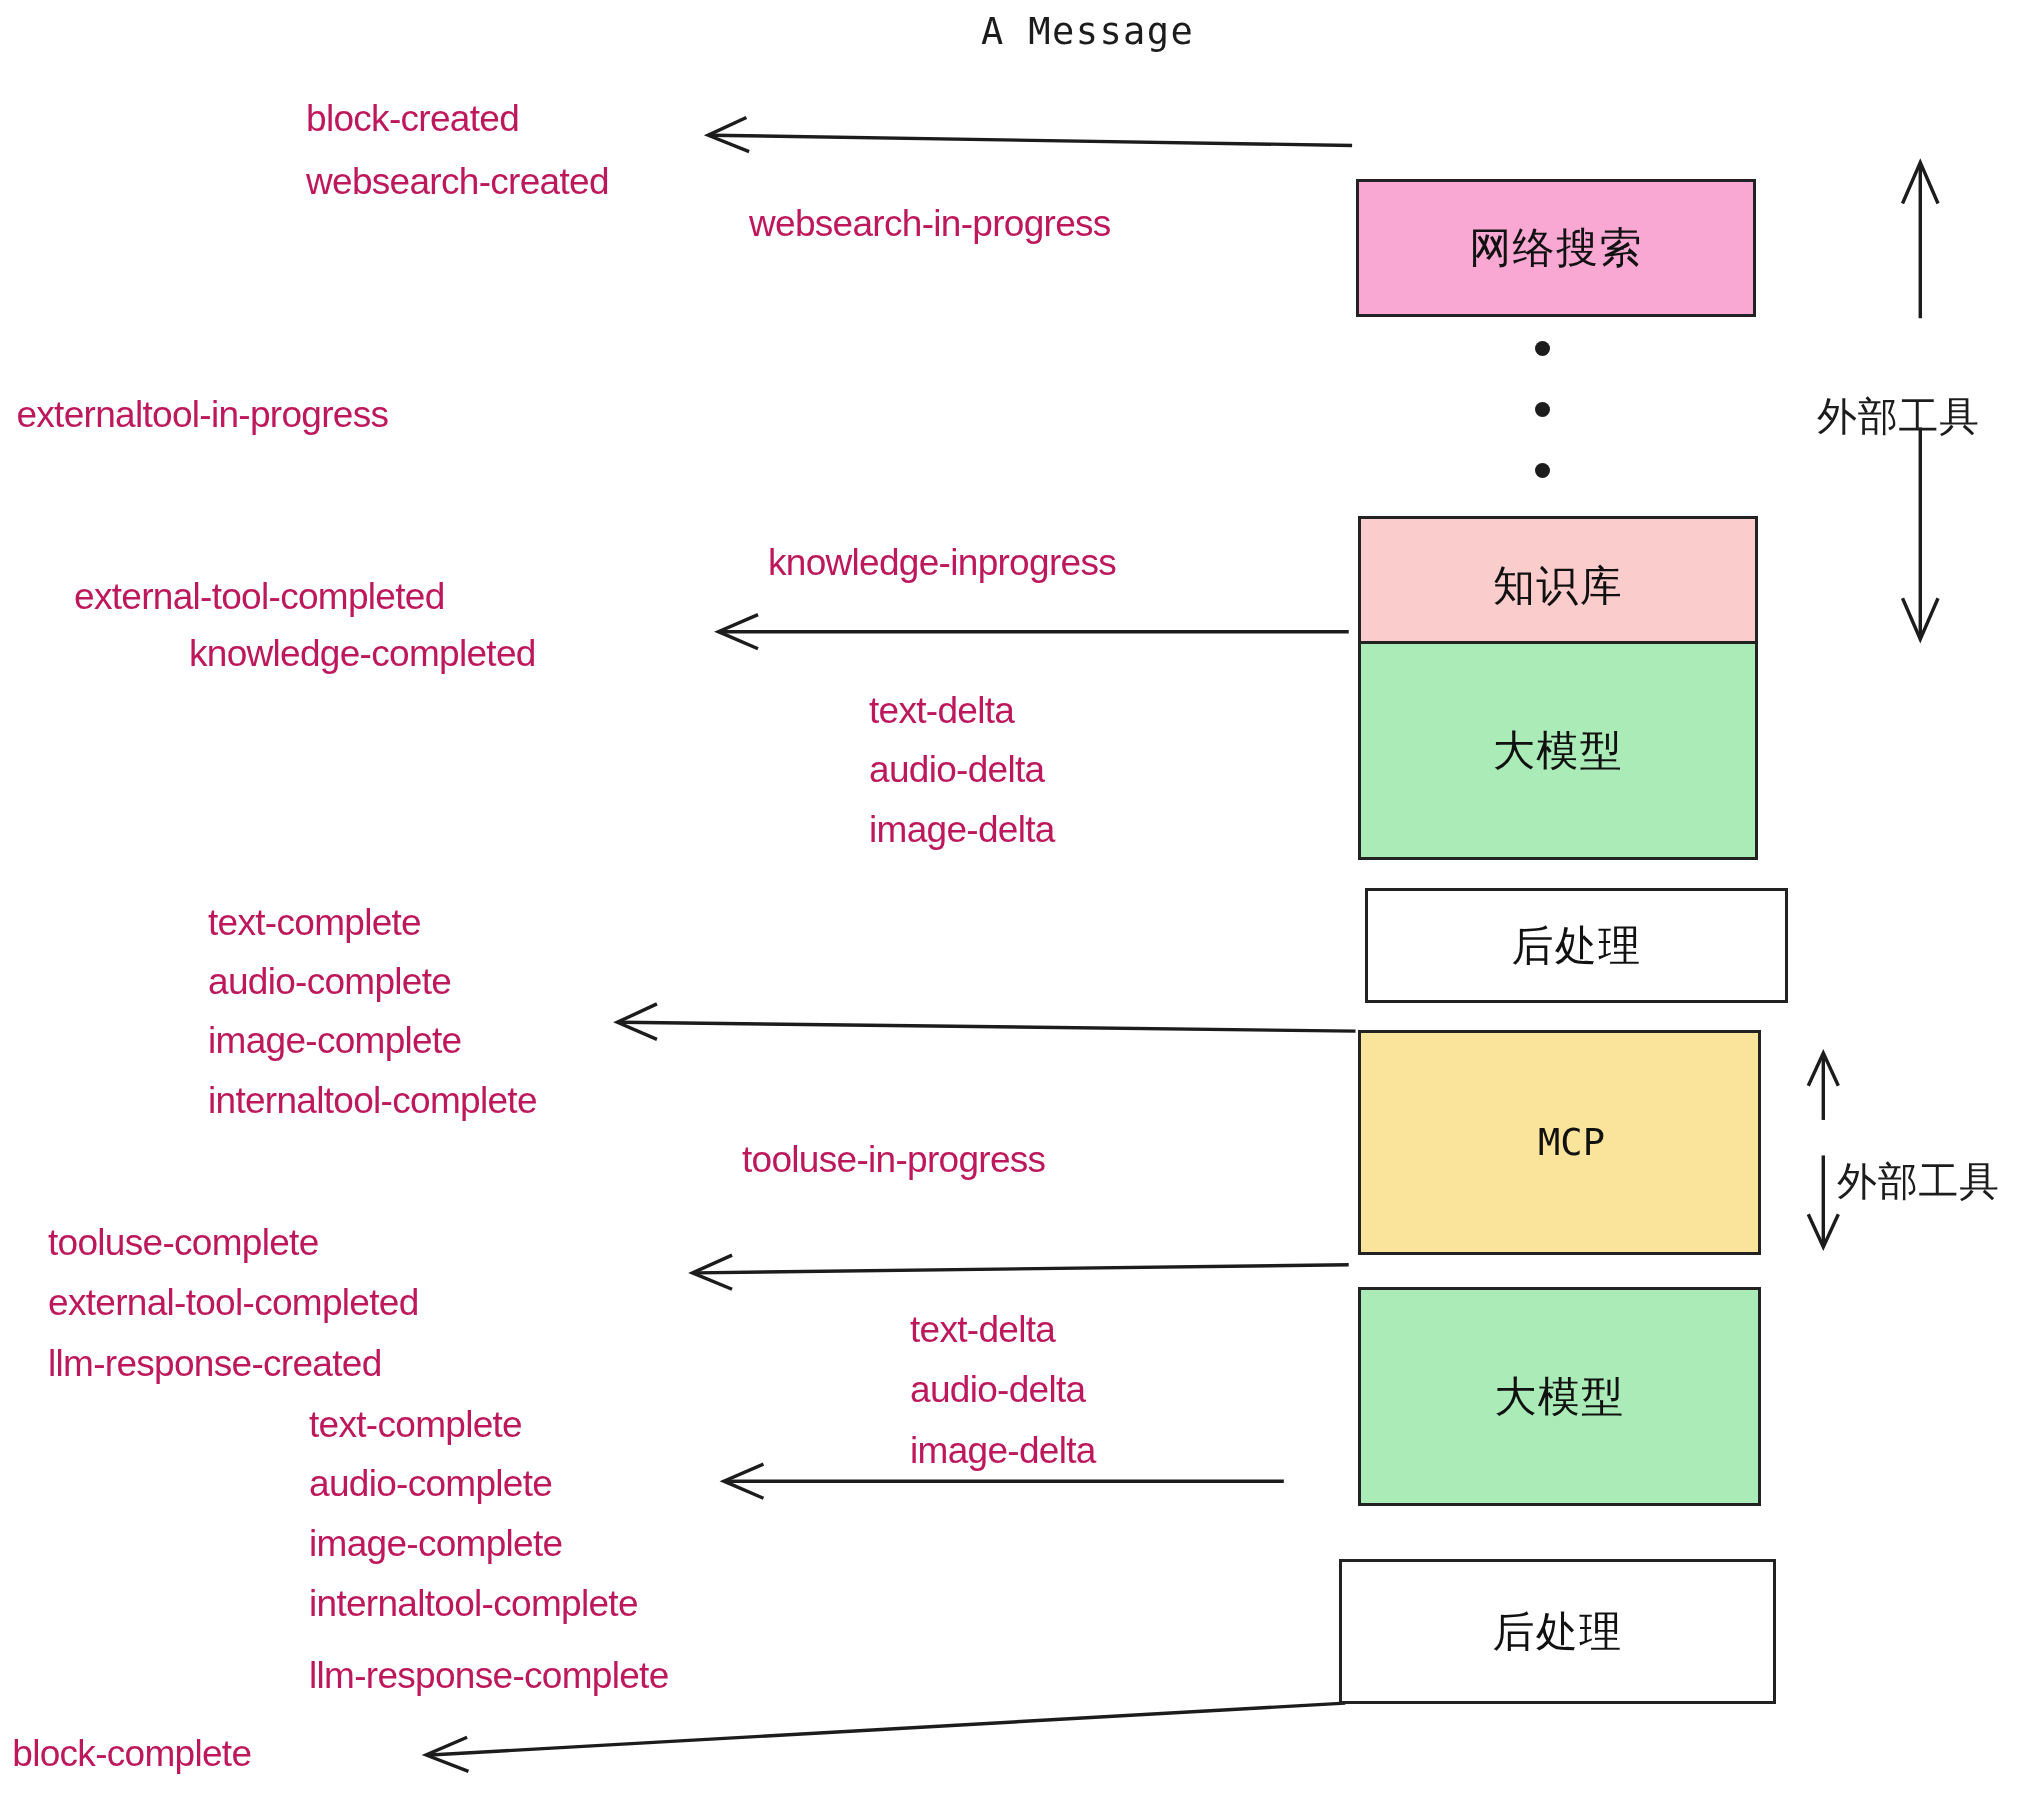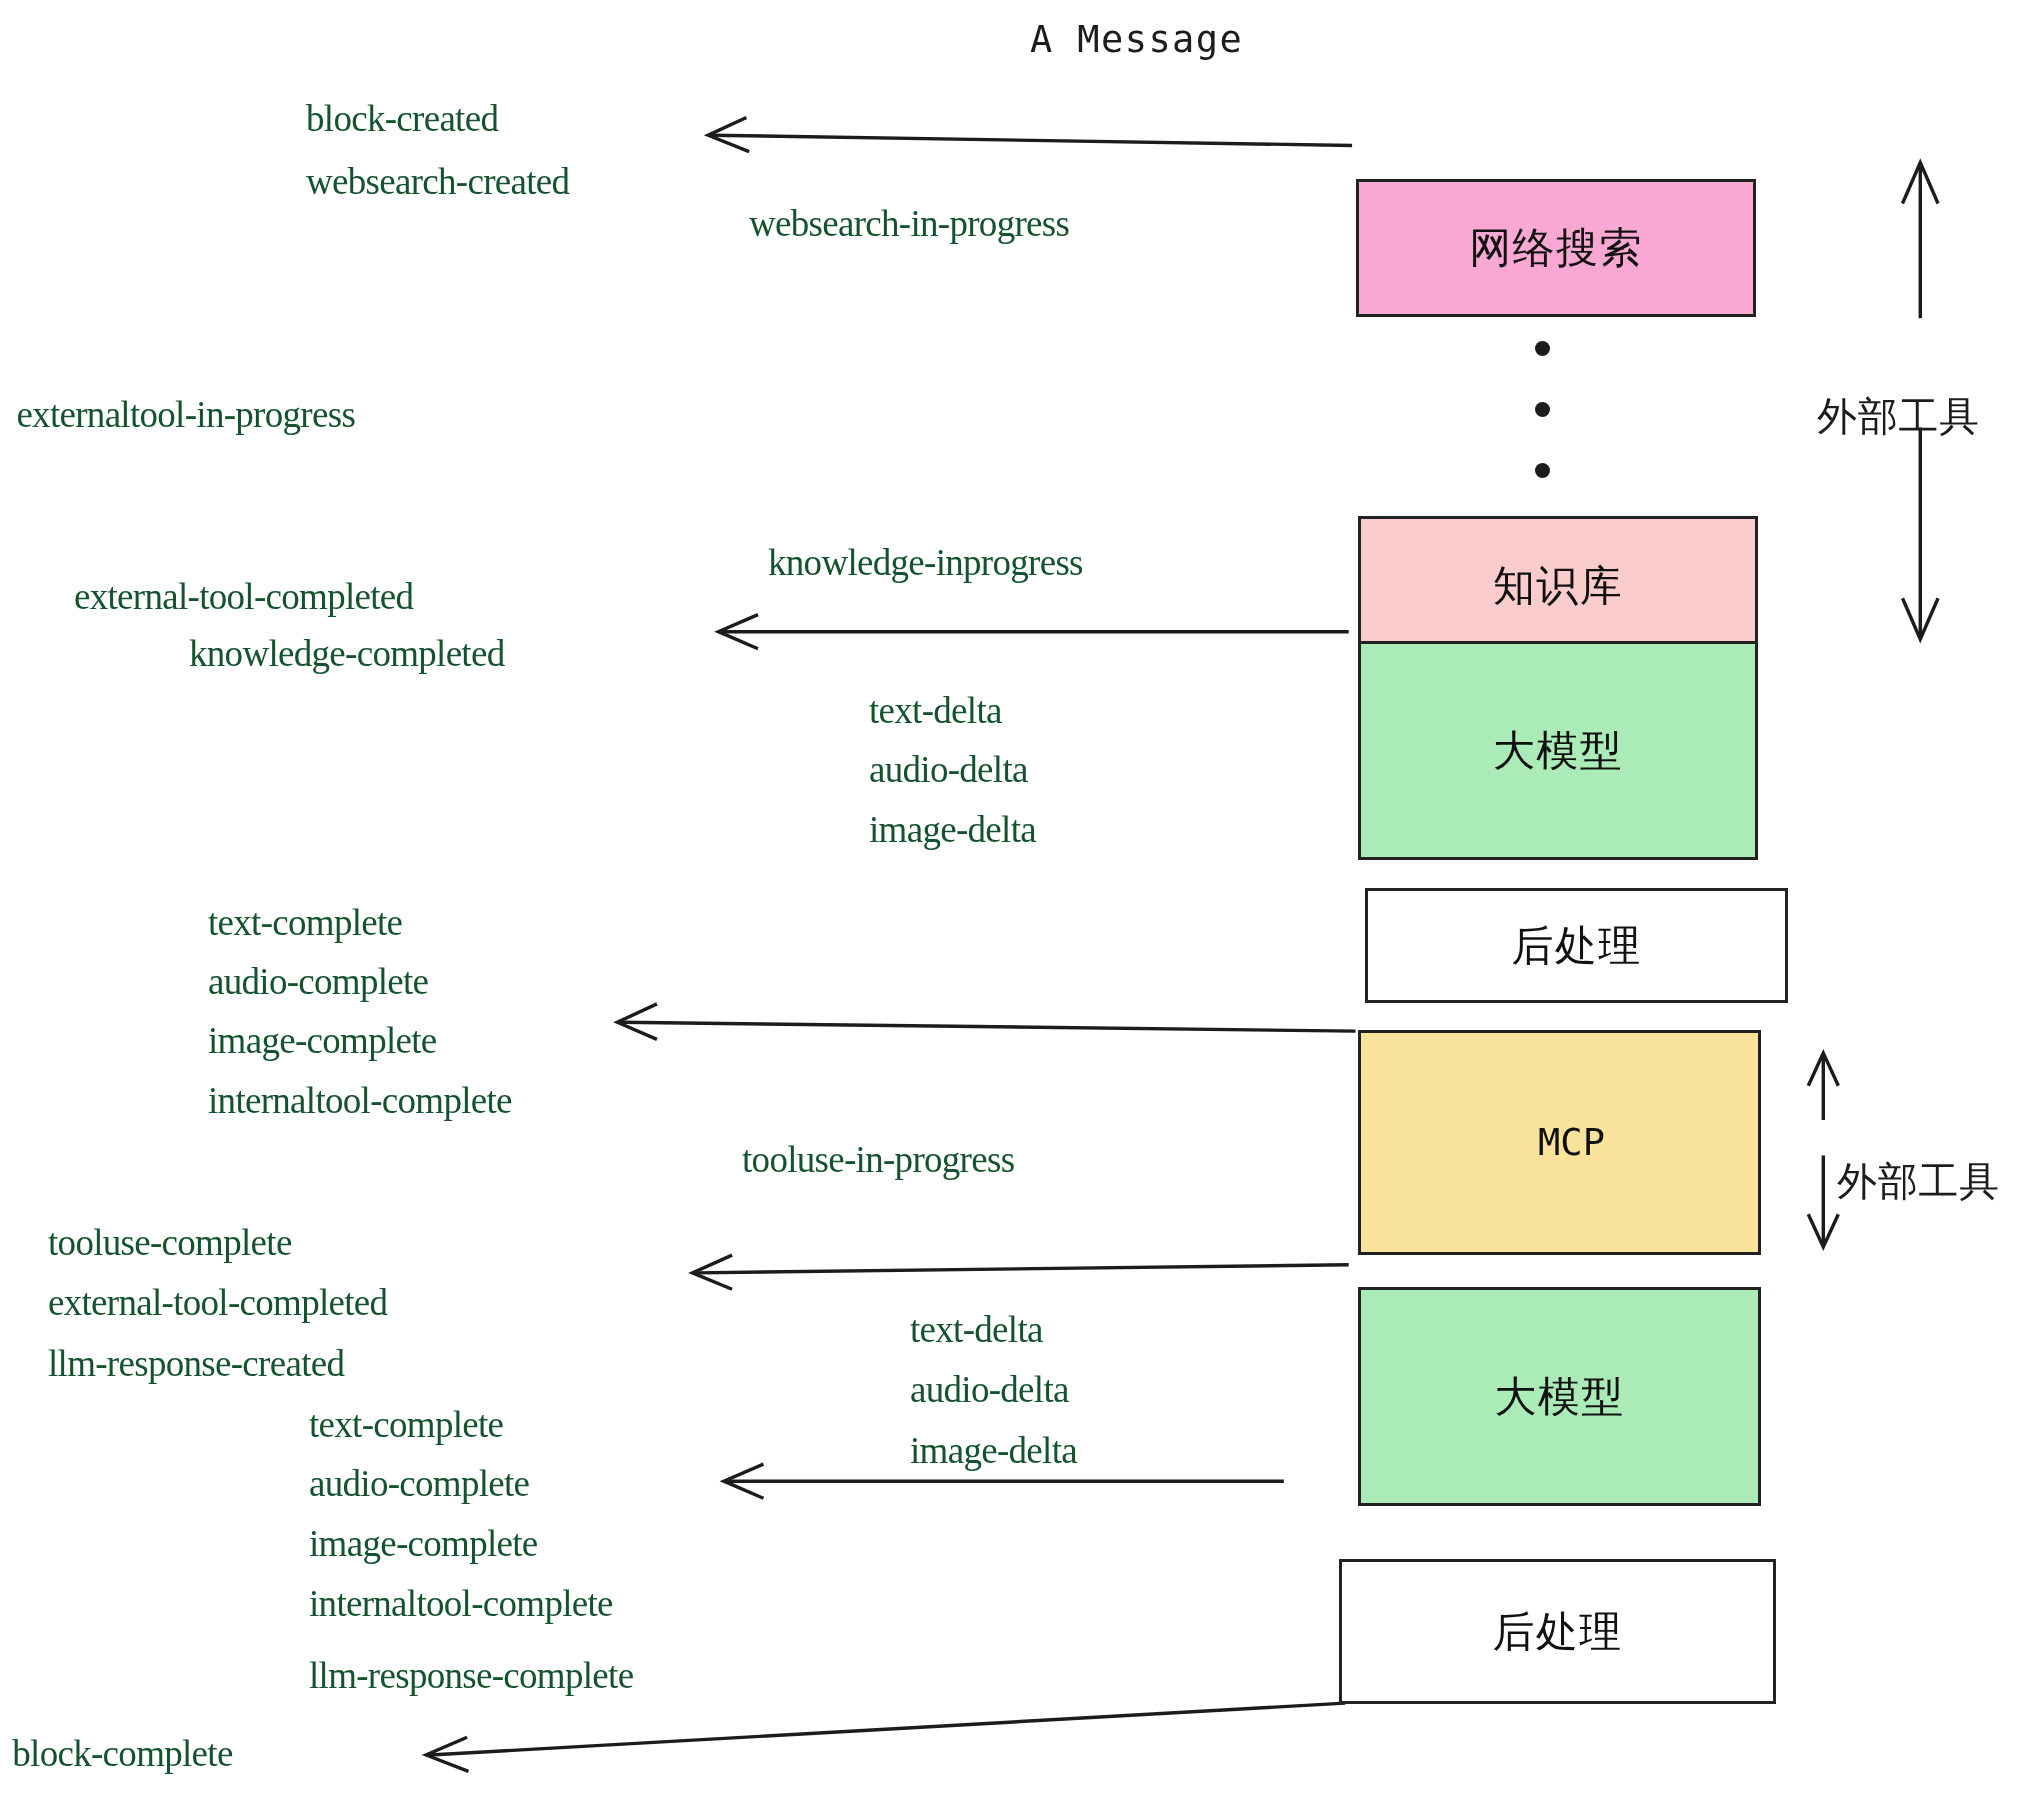--- a/index.html
+++ b/index.html
@@ -11,22 +11,22 @@
     position: relative;
     width: 2035px;
     height: 1796px;
     background: #ffffff;
     overflow: hidden;
     font-family: "DejaVu Sans Mono", "Liberation Mono", monospace;
   }
   .evt {
     position: absolute;
     white-space: pre;
-    color: #14532d;
-    font-family: Liberation Serif, serif;
+    color: #be185d;
+    font-family: Liberation Sans, sans-serif;
     font-size: 37px;
     line-height: 1.0;
     letter-spacing: -0.7px;
   }
   .title {
     position: absolute;
     white-space: pre;
     color: #1c1c1c;
     font-family: "DejaVu Sans Mono", "Liberation Mono", monospace;
     font-size: 37px;
@@ -85,21 +85,21 @@
     stroke: #1c1c1c;
     stroke-width: 5;
     fill: none;
   }
 </style>
 </head>
 <body>
 
 <div id="canvas">
 
-  <div class="title" style="left:1030px; top:9.6px;margin-top:8px;">A Message</div>
+  <div class="title" style="left:981px; top:9.6px;">A Message</div>
 
   <svg class="arrows" viewBox="0 0 2980 2630">
 
     <g>
       <line x1="1980" y1="213" x2="1042" y2="198"></line>
       <polyline points="1093,172 1037,198 1097,222"></polyline>
     </g>
 
     <g>
       <line x1="1975" y1="925" x2="1058" y2="925"></line>

